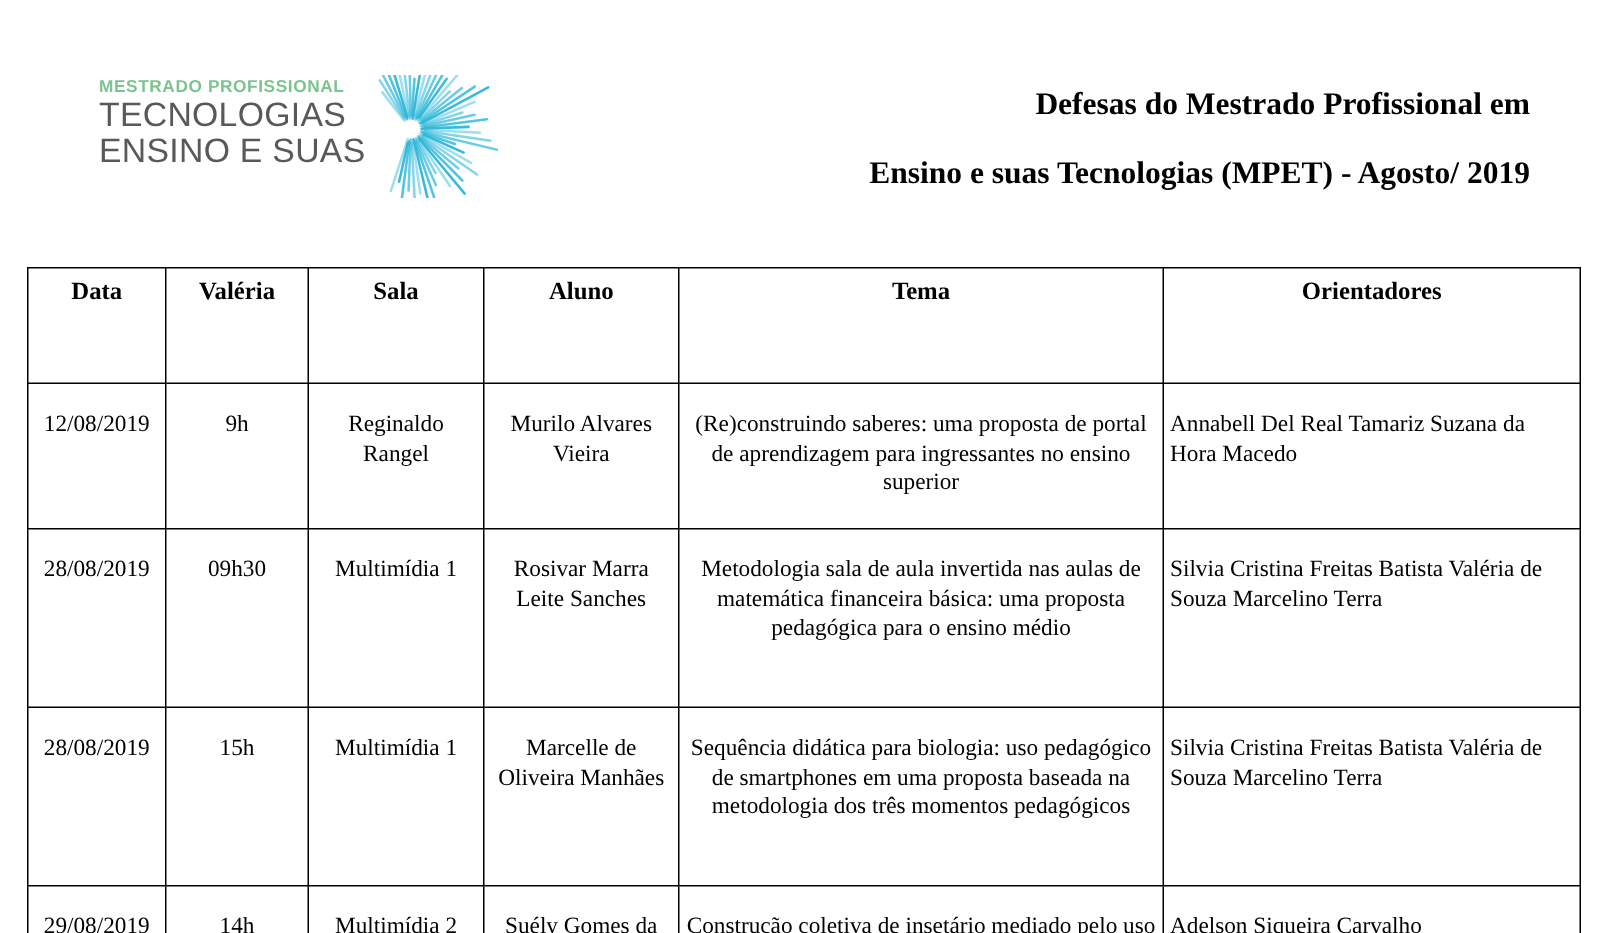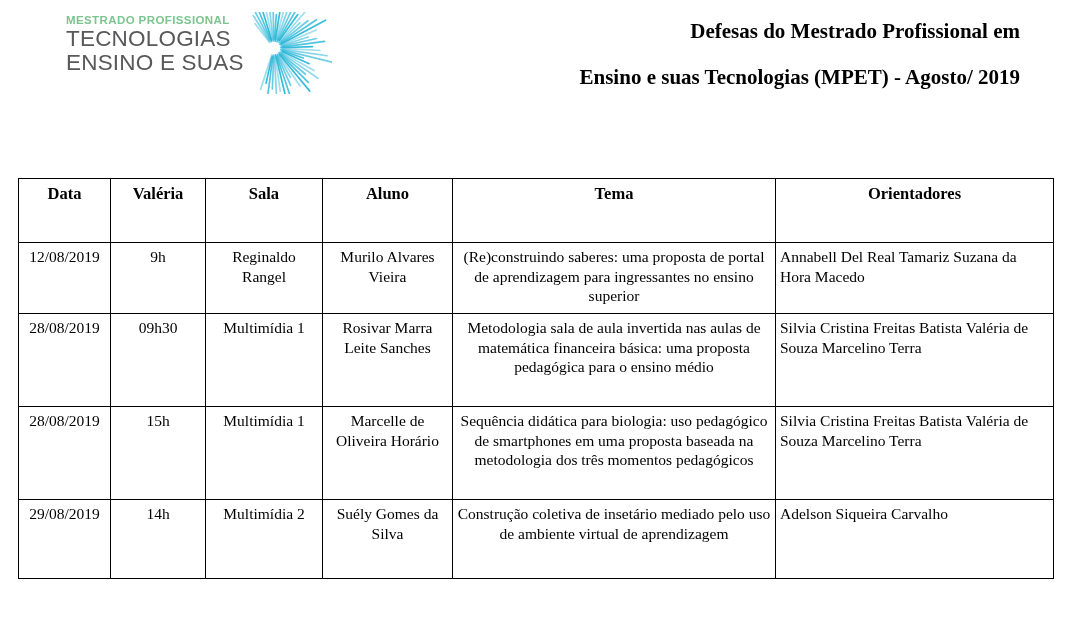--- a/index.html
+++ b/index.html
@@ -14,20 +14,21 @@
     font-family: "Liberation Serif", serif;
     color: #000000;
     position: relative;
   }
 
   
   .header {
     position: relative;
     height: 160px;
     width: 1068px;
+    margin-top: 38px;
   }
 
   .logo {
     position: absolute;
     left: 62px;
     top: 12px;
     width: 270px;
     height: 82px;
   }
   .logo-text {
@@ -87,21 +88,21 @@
   }
   table.schedule {
     border-collapse: collapse;
     width: 1035px;
     table-layout: fixed;
   }
   table.schedule th,
   table.schedule td {
     border: 1px solid #000000;
     vertical-align: top;
-    padding: 4px 4px;
+    padding: 17px 4px;
     font-family: "Liberation Serif", serif;
     font-size: 15.5px;
     line-height: 19.5px;
     color: #000000;
   }
   table.schedule th {
     font-weight: bold;
     text-align: center;
     height: 54px;
     vertical-align: top;
@@ -233,21 +234,21 @@
         <td class="c-center">Multimídia 1</td>
         <td class="c-center">Rosivar  Marra Leite Sanches</td>
         <td class="c-center">Metodologia sala de aula invertida nas aulas de matemática financeira básica: uma proposta pedagógica para o ensino médio</td>
         <td class="c-left">Silvia Cristina Freitas Batista
 Valéria de Souza Marcelino Terra</td>
       </tr>
       <tr class="r4">
         <td class="c-center">28/08/2019</td>
         <td class="c-center">15h</td>
         <td class="c-center">Multimídia 1</td>
-        <td class="c-center">Marcelle de Oliveira Horário</td>
+        <td class="c-center">Marcelle de Oliveira Manhães</td>
         <td class="c-center">Sequência didática para biologia: uso pedagógico de smartphones em uma proposta baseada na metodologia dos três momentos pedagógicos</td>
         <td class="c-left">Silvia Cristina Freitas Batista
 Valéria de Souza Marcelino Terra</td>
       </tr>
       <tr class="r5">
         <td class="c-center">29/08/2019</td>
         <td class="c-center">14h</td>
         <td class="c-center">Multimídia 2</td>
         <td class="c-center">Suély Gomes da Silva</td>
         <td class="c-center">Construção coletiva de insetário mediado pelo uso de ambiente virtual de aprendizagem</td>

